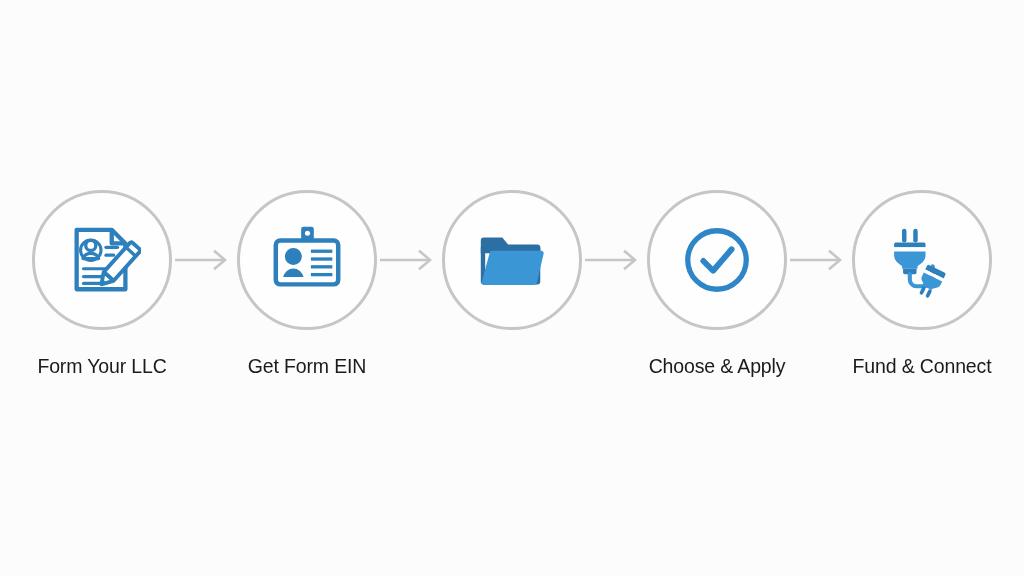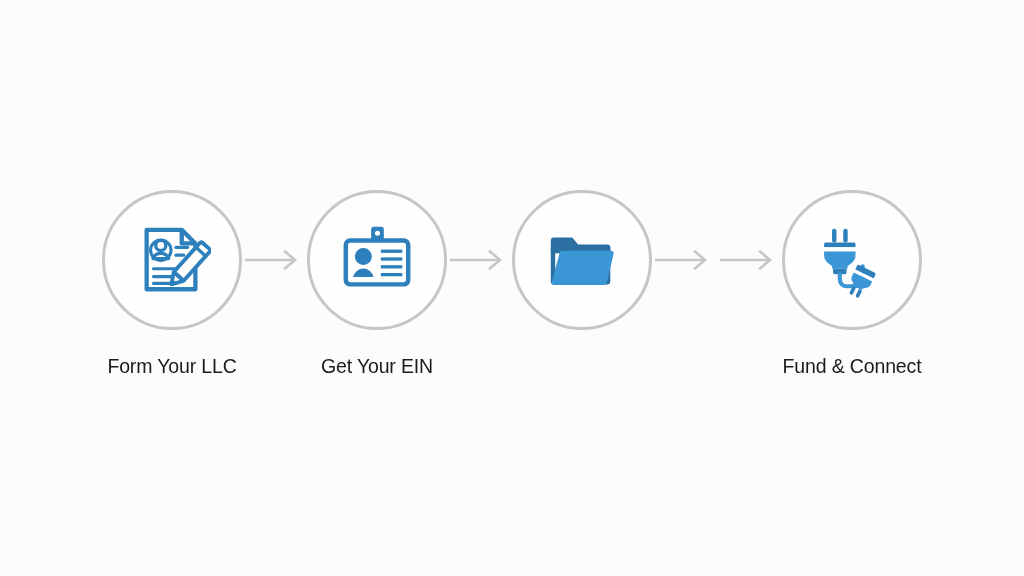--- a/index.html
+++ b/index.html
@@ -149,21 +149,21 @@
 
           <path d="M15.5 57.5 a10.8 11.5 0 0 1 21 0 Z" fill="#2e80bc"></path>
           <circle cx="26" cy="36.5" r="7" fill="#2e80bc"></circle>
 
           <line x1="44" y1="31" x2="66" y2="31" stroke="#2e80bc" stroke-width="3.4" stroke-linecap="butt"></line>
           <line x1="44" y1="39" x2="66" y2="39" stroke="#2e80bc" stroke-width="3.4" stroke-linecap="butt"></line>
           <line x1="44" y1="47" x2="66" y2="47" stroke="#2e80bc" stroke-width="3.4" stroke-linecap="butt"></line>
           <line x1="44" y1="55" x2="66" y2="55" stroke="#2e80bc" stroke-width="3.4" stroke-linecap="butt"></line>
         </svg>
       </div>
-      <div class="step-label">Get Your EIN</div>
+      <div class="step-label">Get Form EIN</div>
     </div>
 
     <div class="connector">
       <svg width="60" height="22" viewBox="0 0 60 22">
         <line x1="0" y1="11" x2="48" y2="11" stroke="#c6c6c6" stroke-width="2.6"></line>
         <polyline points="40,2.5 50,11 40,19.5" fill="none" stroke="#c6c6c6" stroke-width="2.6" stroke-linecap="square" stroke-linejoin="miter"></polyline>
       </svg>
     </div>
 
     <div class="step">
@@ -180,20 +180,29 @@
       </div>
     </div>
 
     <div class="connector">
       <svg width="60" height="22" viewBox="0 0 60 22">
         <line x1="0" y1="11" x2="48" y2="11" stroke="#c6c6c6" stroke-width="2.6"></line>
         <polyline points="40,2.5 50,11 40,19.5" fill="none" stroke="#c6c6c6" stroke-width="2.6" stroke-linecap="square" stroke-linejoin="miter"></polyline>
       </svg>
     </div>
 
+    <div class="step">
+      <div class="step-circle">
+        <svg class="step-icon" viewBox="0 0 80 80">
+          <circle cx="40" cy="40" r="30" fill="none" stroke="#2e86c8" stroke-width="5.4"></circle>
+          <polyline points="26,41 36,51 55,29" fill="none" stroke="#2e86c8" stroke-width="6" stroke-linecap="round" stroke-linejoin="round"></polyline>
+        </svg>
+      </div>
+      <div class="step-label">Choose &amp; Apply</div>
+    </div>
 
     <div class="connector">
       <svg width="60" height="22" viewBox="0 0 60 22">
         <line x1="0" y1="11" x2="48" y2="11" stroke="#c6c6c6" stroke-width="2.6"></line>
         <polyline points="40,2.5 50,11 40,19.5" fill="none" stroke="#c6c6c6" stroke-width="2.6" stroke-linecap="square" stroke-linejoin="miter"></polyline>
       </svg>
     </div>
 
     <div class="step">
       <div class="step-circle">

